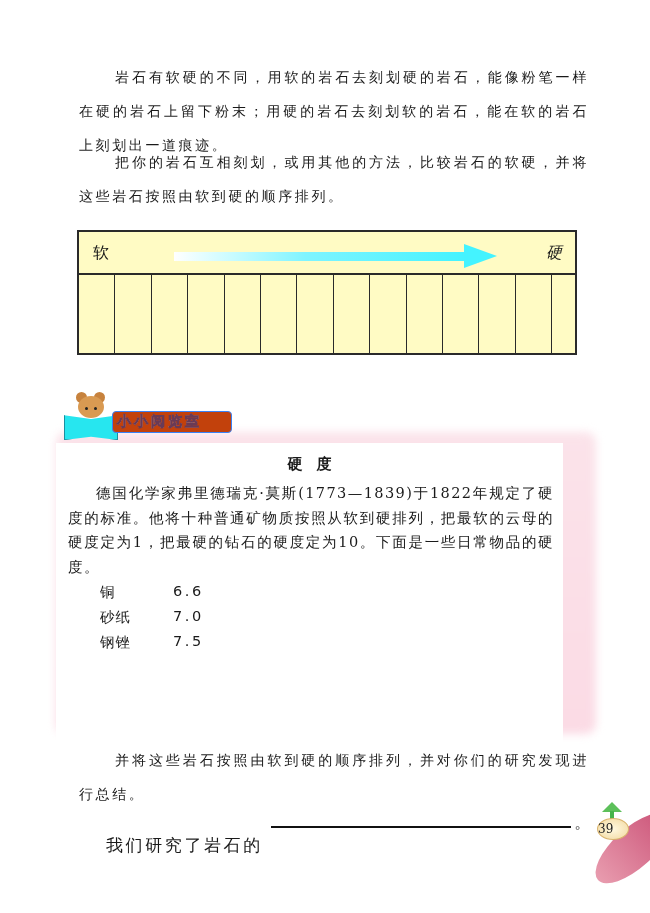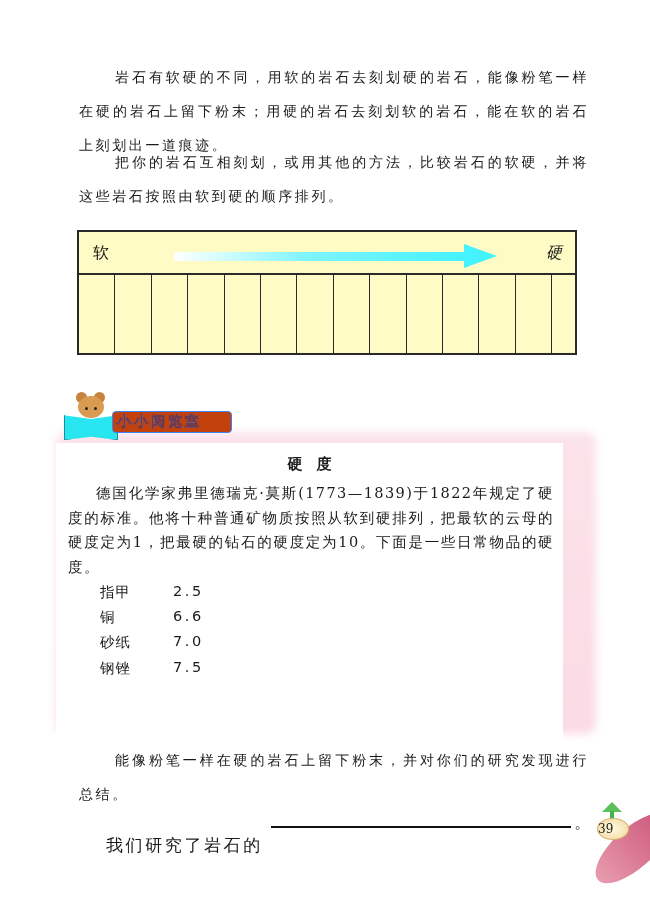--- a/index.html
+++ b/index.html
@@ -111,39 +111,35 @@
   <div class="reading-title-pill">
     <span class="reading-title">小小阅览室</span>
   </div>
 </div>
 
 <div class="reading-box">
   <div class="box-title">硬度</div>
   <div class="box-body">德国化学家弗里德瑞克·莫斯(1773—1839)于1822年规定了硬度的标准。他将十种普通矿物质按照从软到硬排列，把最软的云母的硬度定为1，把最硬的钻石的硬度定为10。下面是一些日常物品的硬度。</div>
   <div class="items">
     <div class="item">
-      <span class="item-name">指甲</span>
-      <span class="item-val">2.5</span>
-    </div>
-    <div class="item">
       <span class="item-name">铜</span>
       <span class="item-val">6.6</span>
     </div>
     <div class="item">
       <span class="item-name">砂纸</span>
       <span class="item-val">7.0</span>
     </div>
     <div class="item">
       <span class="item-name">钢锉</span>
       <span class="item-val">7.5</span>
     </div>
   </div>
 </div>
 
-<div class="para indent" id="p3">能像粉笔一样在硬的岩石上留下粉末，并对你们的研究发现进行总结。</div>
+<div class="para indent" id="p3">并将这些岩石按照由软到硬的顺序排列，并对你们的研究发现进行总结。</div>
 
 <span class="fill-line">我们研究了岩石的</span>
 <div class="blank"></div>
 <span class="period">。</span>
 
 <div class="swoosh"></div>
 <div class="badge-roof"></div>
 <div class="badge-stem"></div>
 <div class="badge-oval">39</div>
 

